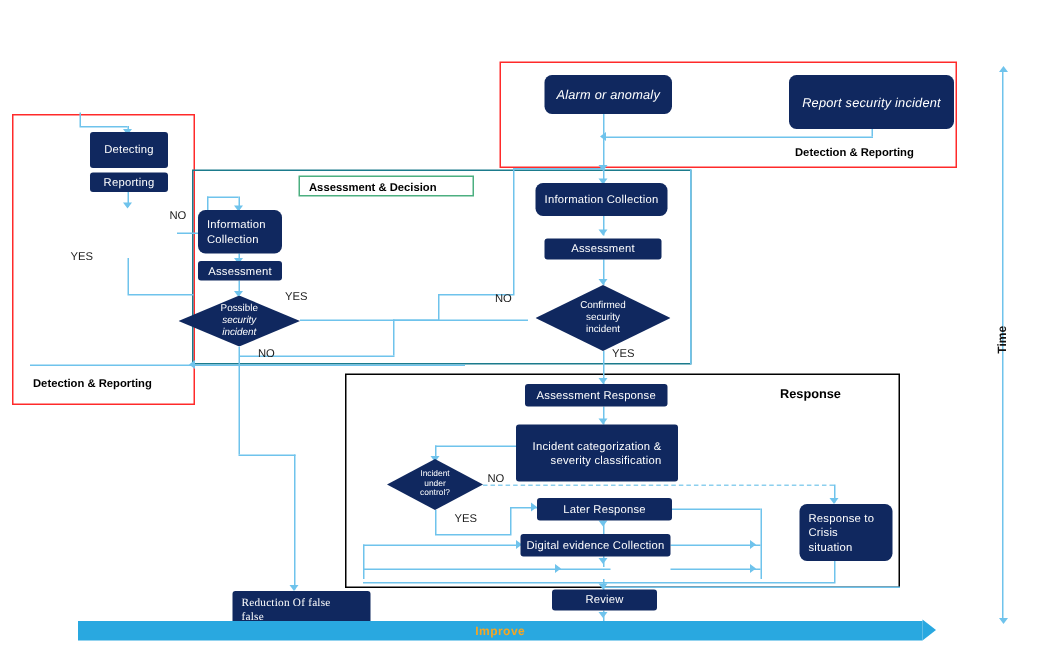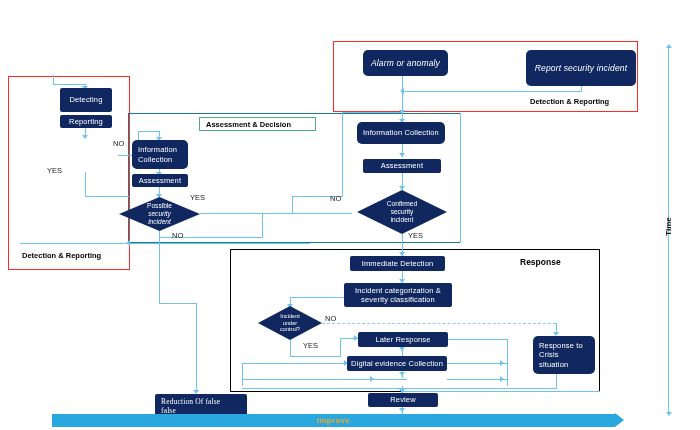--- a/index.html
+++ b/index.html
@@ -342,23 +342,23 @@
 
   <div class="diamond" style="left:357px; top:190px; width:90px; height:44px;">
     <div class="dshape"></div>
     <div class="dlabel">
       <span>Confirmed</span><br>
       <span>security</span><br>
       <span>incident</span>
     </div>
   </div>
 
-  <div class="pbox sq" style="left:350px; top:256px; width:95px; height:15px;">Immediate Detection</div>
-
-  <div class="pbox sq" style="left:344px; top:283px; width:108px; height:24px;">
+  <div class="pbox sq" style="left:350px; top:256px; width:95px; height:15px;">Assessment Response</div>
+
+  <div class="pbox sq" style="left:344px; top:283px; width:108px; height:38px;text-align:right;">
     <div>
       <span>Incident categorization &amp;</span><br>
       <span>severity classification</span>
     </div>
   </div>
 
   <div class="diamond" style="left:258px; top:306px; width:64px; height:34px;">
     <div class="dshape"></div>
     <div class="dlabel" style="font-size:5.6px;">
       <span>Incident</span><br>

